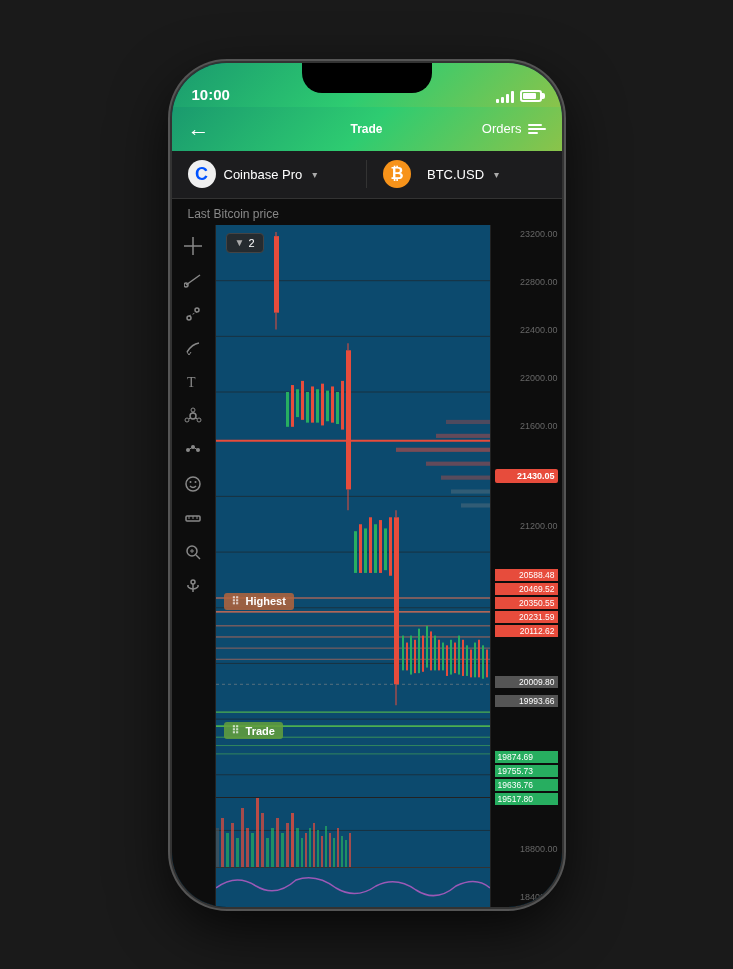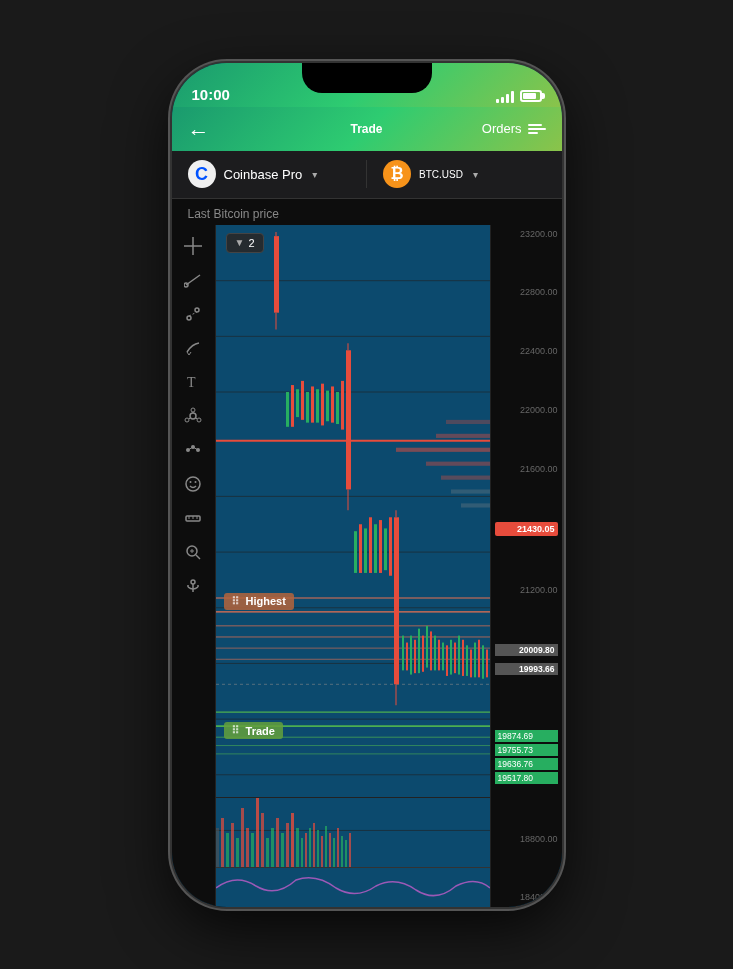--- a/index.html
+++ b/index.html
@@ -207,21 +207,22 @@
       background: #f7931a;
       display: flex;
       align-items: center;
       justify-content: center;
       font-size: 16px;
       font-weight: 900;
       color: white;
     }
     .pair-name {
       color: white;
-      font-size: 10px;
+      font-size: 13px;
+      margin-left: 8px;
     }
 
     
     .price-info {
       padding: 8px 16px 4px;
       background: #0d0d0d;
     }
     .price-label {
       color: #888;
       font-size: 12px;
@@ -334,21 +335,21 @@
       margin-bottom: 1px;
       font-weight: 500;
     }
     .gray-tag {
       background: #555;
       color: white;
       font-size: 8.5px;
       padding: 1px 3px;
       text-align: right;
       margin-bottom: 6px;
-      font-weight: 700;
+      font-weight: 400;
     }
   </style>
 </head>
 <body>
 
 <div class="phone-frame">
   <div class="phone-screen">
     <div class="notch"></div>
     <div class="full-screen">
 
@@ -599,20 +600,27 @@
           </svg>
 
           <div style="position:absolute;right:0;top:0;width:72px;height:100%;background:#0d0d0d;border-left:1px solid #222;display:flex;flex-direction:column;justify-content:space-between;padding:4px 4px;">
             <span class="price-tick">23200.00</span>
             <span class="price-tick">22800.00</span>
             <span class="price-tick">22400.00</span>
             <span class="price-tick">22000.00</span>
             <span class="price-tick">21600.00</span>
             <div style="background:#e74c3c;color:white;font-size:9px;padding:2px 3px;border-radius:2px;text-align:right;font-weight:600;">21430.05</div>
             <span class="price-tick">21200.00</span>
+            <div style="display:flex;flex-direction:column;gap:1px;">
+              <div class="red-tag">20588.48</div>
+              <div class="red-tag">20469.52</div>
+              <div class="red-tag">20350.55</div>
+              <div class="red-tag">20231.59</div>
+              <div class="red-tag">20112.62</div>
+            </div>
             <div style="display:flex;flex-direction:column;gap:1px;">
               <div class="gray-tag">20009.80</div>
               <div class="gray-tag">19993.66</div>
             </div>
             <div style="display:flex;flex-direction:column;gap:1px;">
               <div class="green-tag">19874.69</div>
               <div class="green-tag">19755.73</div>
               <div class="green-tag">19636.76</div>
               <div class="green-tag">19517.80</div>
             </div>

